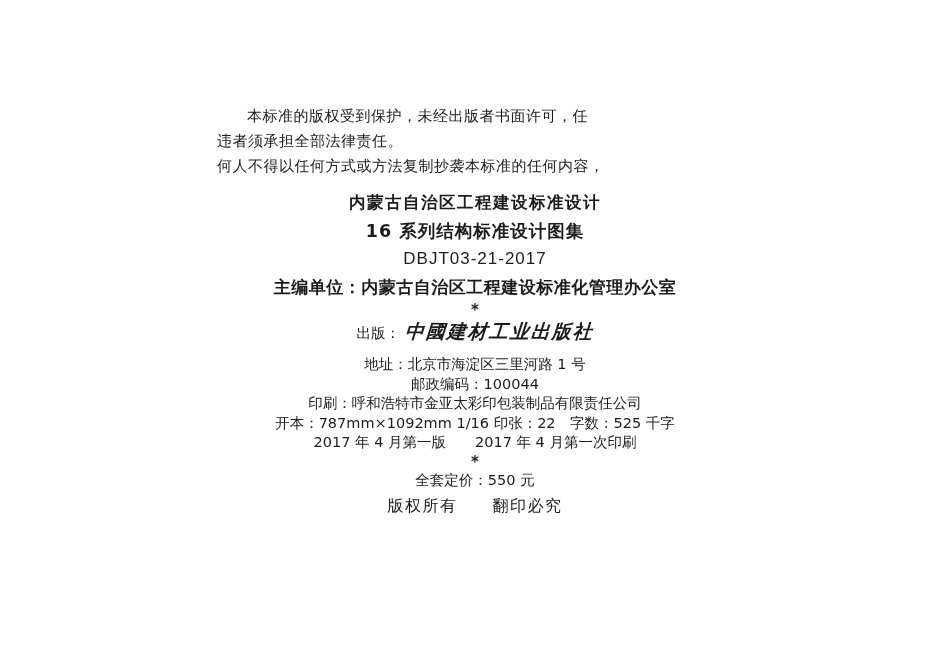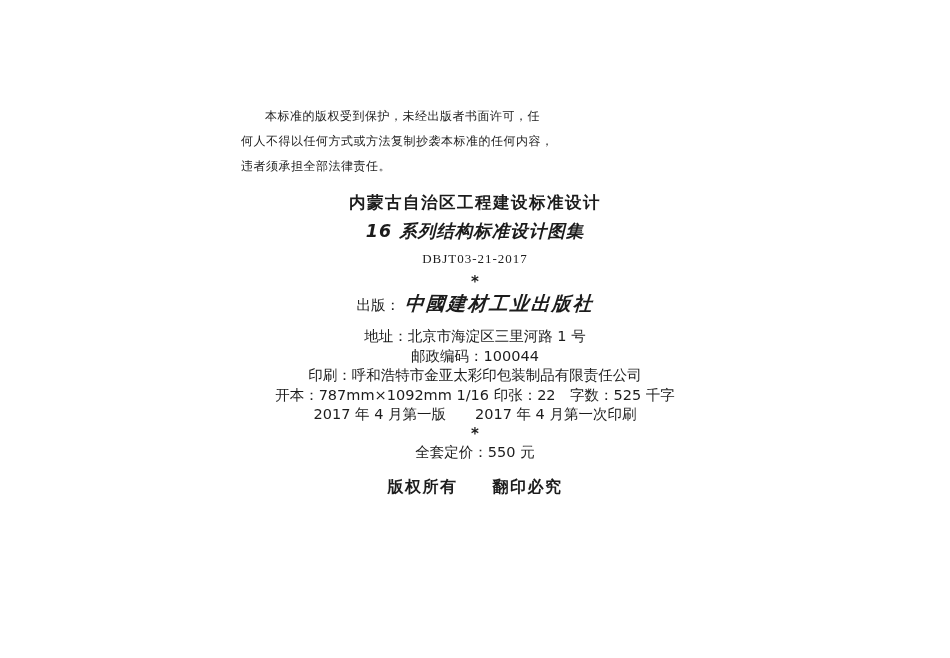--- a/index.html
+++ b/index.html
@@ -20,23 +20,23 @@
     background: #ffffff;
     overflow: hidden;
   }
   .content {
     width: 700px;
     margin: 0 auto;
     padding-top: 104px;
   }
   
   .copyright {
-    margin-left: 116px;
+    margin-left: 92px;
     width: 404px;
-    font-size: 12px;
+    font-size: 15px;
     line-height: 25px;
     letter-spacing: 0.5px;
   }
   .copyright .indent { text-indent: 2em; }
 
   
   .title-block {
     margin-top: 10px;
     text-align: center;
   }
@@ -44,26 +44,25 @@
     font-size: 16.5px;
     line-height: 28px;
     font-weight: 600;
     letter-spacing: 1.5px;
   }
   .t-atlas {
     font-size: 17.5px;
     line-height: 28px;
     font-weight: 700;
     letter-spacing: 1px;
-    font-style: italic;
   }
   .t-stdno {
-    font-size: 13px;
+    font-size: 17px;
     line-height: 28px;
-    font-family: Liberation Serif, serif;
+    font-family: Liberation Sans, sans-serif;
     letter-spacing: 1px;
   }
   .t-editor {
     font-size: 17px;
     line-height: 28px;
     font-weight: 700;
     letter-spacing: 0.5px;
   }
 
   
@@ -85,44 +84,45 @@
     display: inline-block;
     font-family: "DejaVu Serif", "Liberation Serif", serif;
     font-style: italic;
     font-weight: 700;
     font-size: 19px;
     letter-spacing: 2px;
     transform: skewX(-4deg);
   }
   
   .footer-notice {
-    margin-top: 14px;
+    margin-top: 5px;
     text-align: center;
     font-size: 16px;
-    font-weight: 700;
+    font-weight: 400;
     letter-spacing: 1.5px;
     line-height: 22px;
   }
 </style>
 </head>
 <body>
 
 <div class="page">
   <div class="content">
 
     <div class="copyright">
       <div class="indent">本标准的版权受到保护，未经出版者书面许可，任</div>
+      <div>违者须承担全部法律责任。</div>
       <div>何人不得以任何方式或方法复制抄袭本标准的任何内容，</div>
-      <div>违者须承担全部法律责任。</div>
     </div>
 
     <div class="title-block">
       <div class="t-series">内蒙古自治区工程建设标准设计</div>
       <div class="t-atlas">16 系列结构标准设计图集</div>
       <div class="t-stdno">DBJT03-21-2017</div>
+      <div class="t-editor">主编单位：内蒙古自治区工程建设标准化管理办公室</div>
     </div>
 
     <div class="pub-block">
       <div class="star-line">*</div>
       <div class="publisher-line">
         <span>出版：</span>
         <span class="calligraphy">中國建材工业出版社</span>
       </div>
       <div>地址：北京市海淀区三里河路 1 号</div>
       <div>邮政编码：100044</div>

